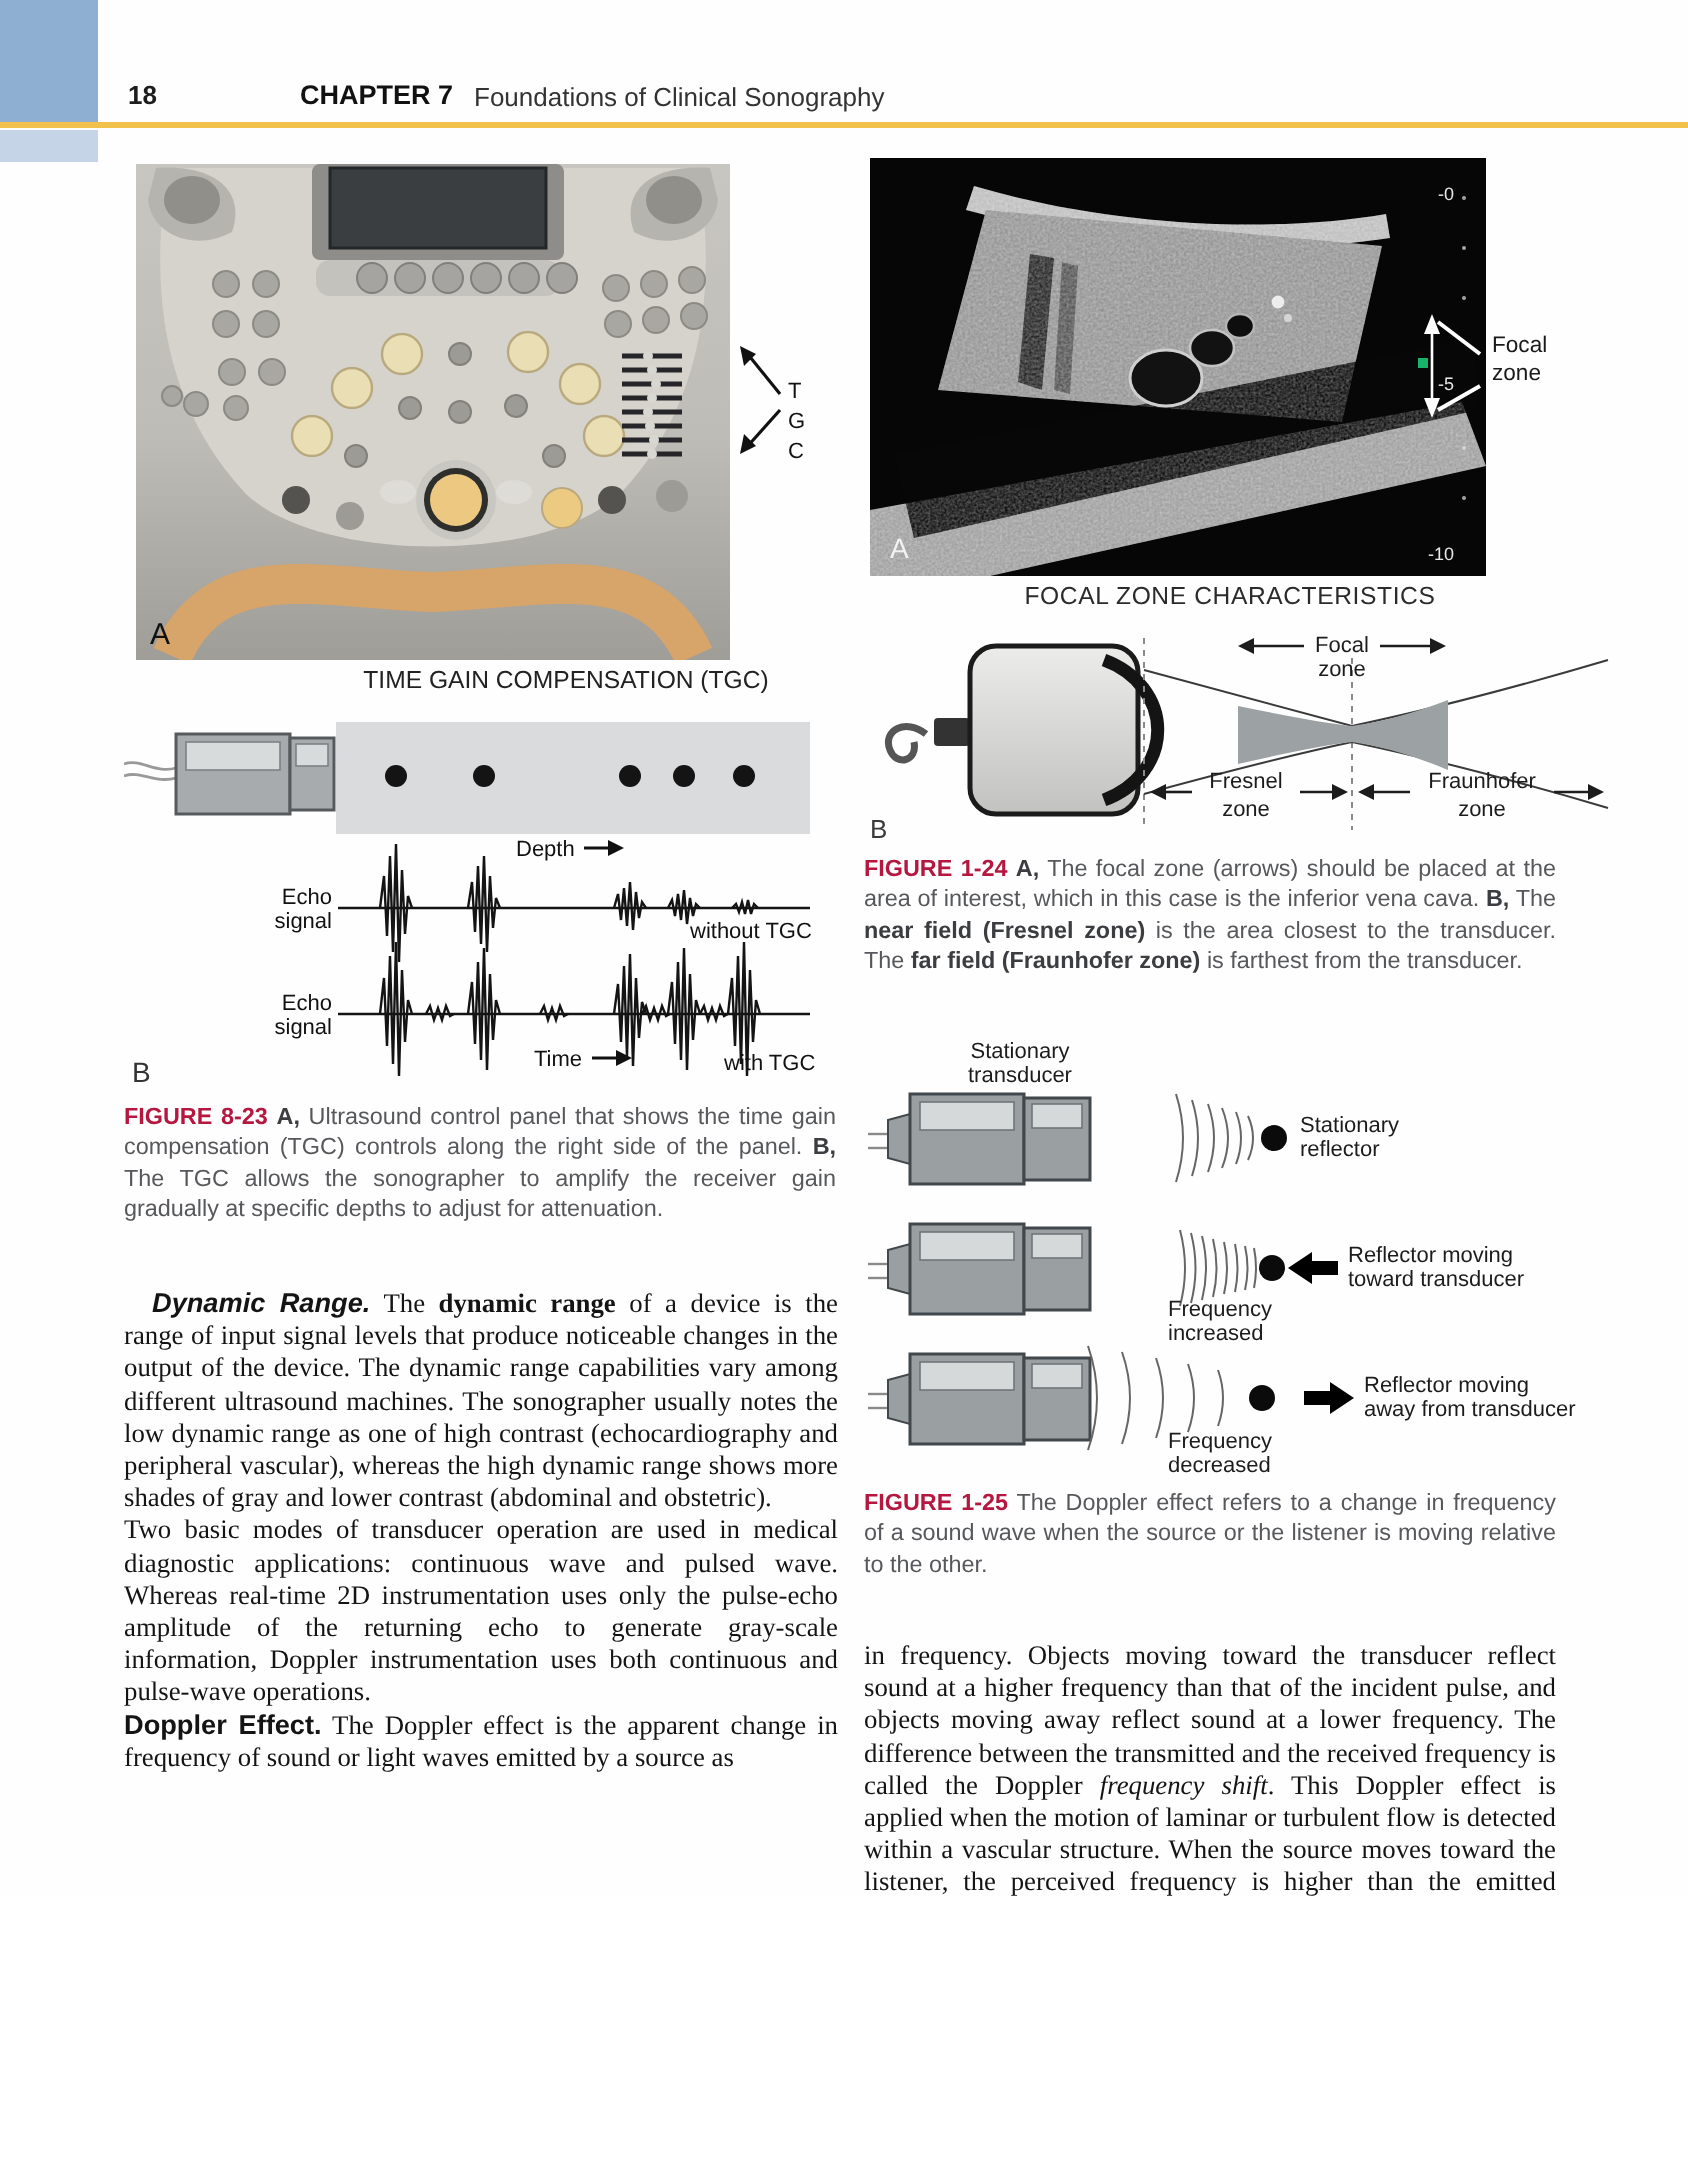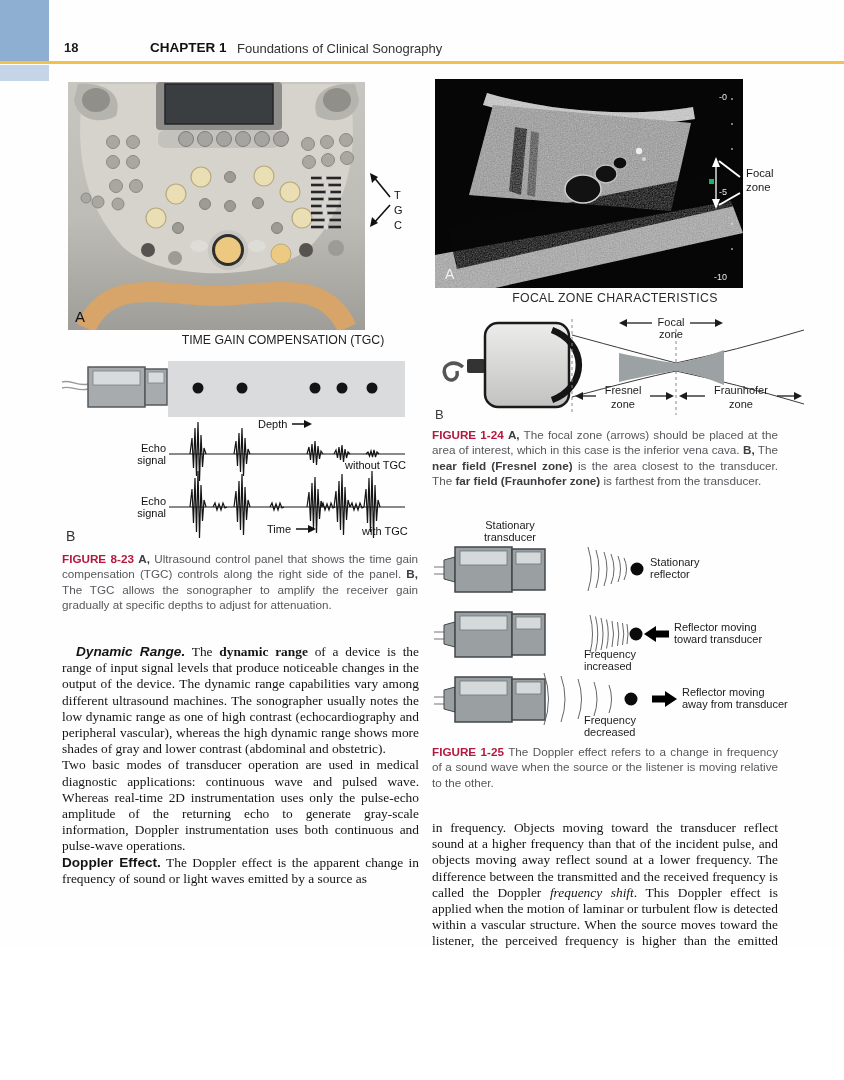--- a/index.html
+++ b/index.html
@@ -54,21 +54,21 @@
 </head>
 <body>
 
 <div class="page">
   <div class="scan">
 
     <div class="abs corner-dark"></div>
     <div class="abs head-rule"></div>
     <div class="abs corner-light"></div>
     <div class="abs pagenum">18</div>
-    <div class="abs chap-label">CHAPTER 1</div>
+    <div class="abs chap-label">CHAPTER 7</div>
     <div class="abs chap-title">Foundations of Clinical Sonography</div>
 
     <svg class="abs" style="left:68px;top:82px" width="297" height="248" viewBox="0 0 297 248">
       <defs>
         <linearGradient id="pbg" x1="0" y1="0" x2="0" y2="1">
           <stop offset="0" stop-color="#c7c6c1"></stop>
             <stop offset="0.55" stop-color="#bdbcb7"></stop>
           <stop offset="1" stop-color="#9e9d98"></stop>
         </linearGradient>
       </defs>

